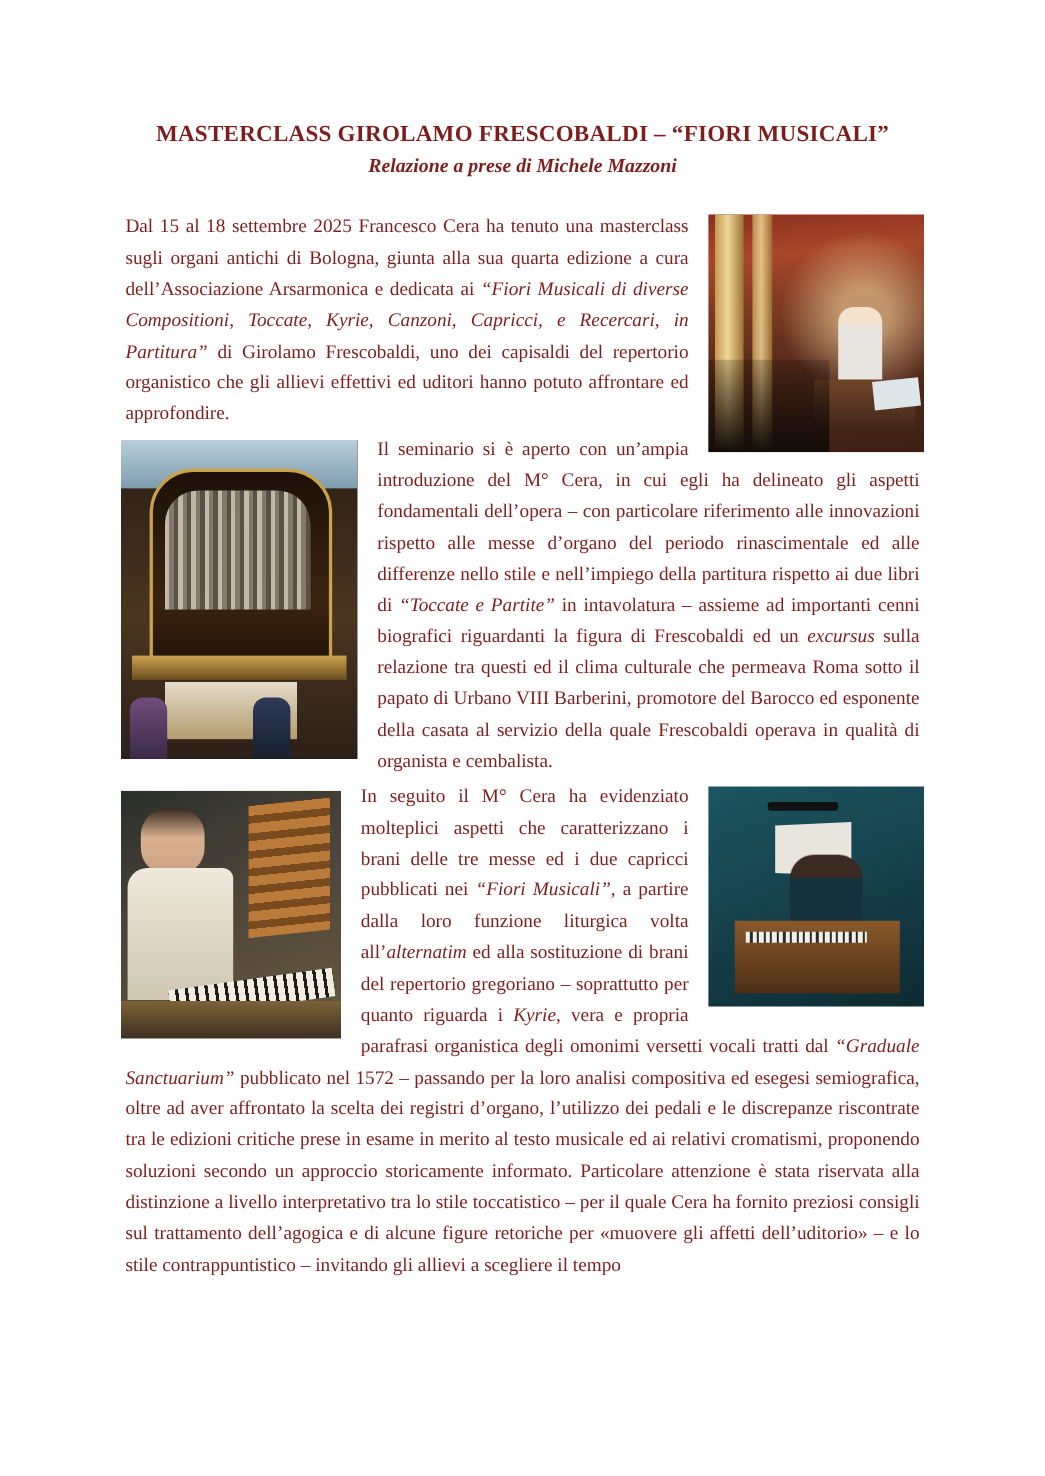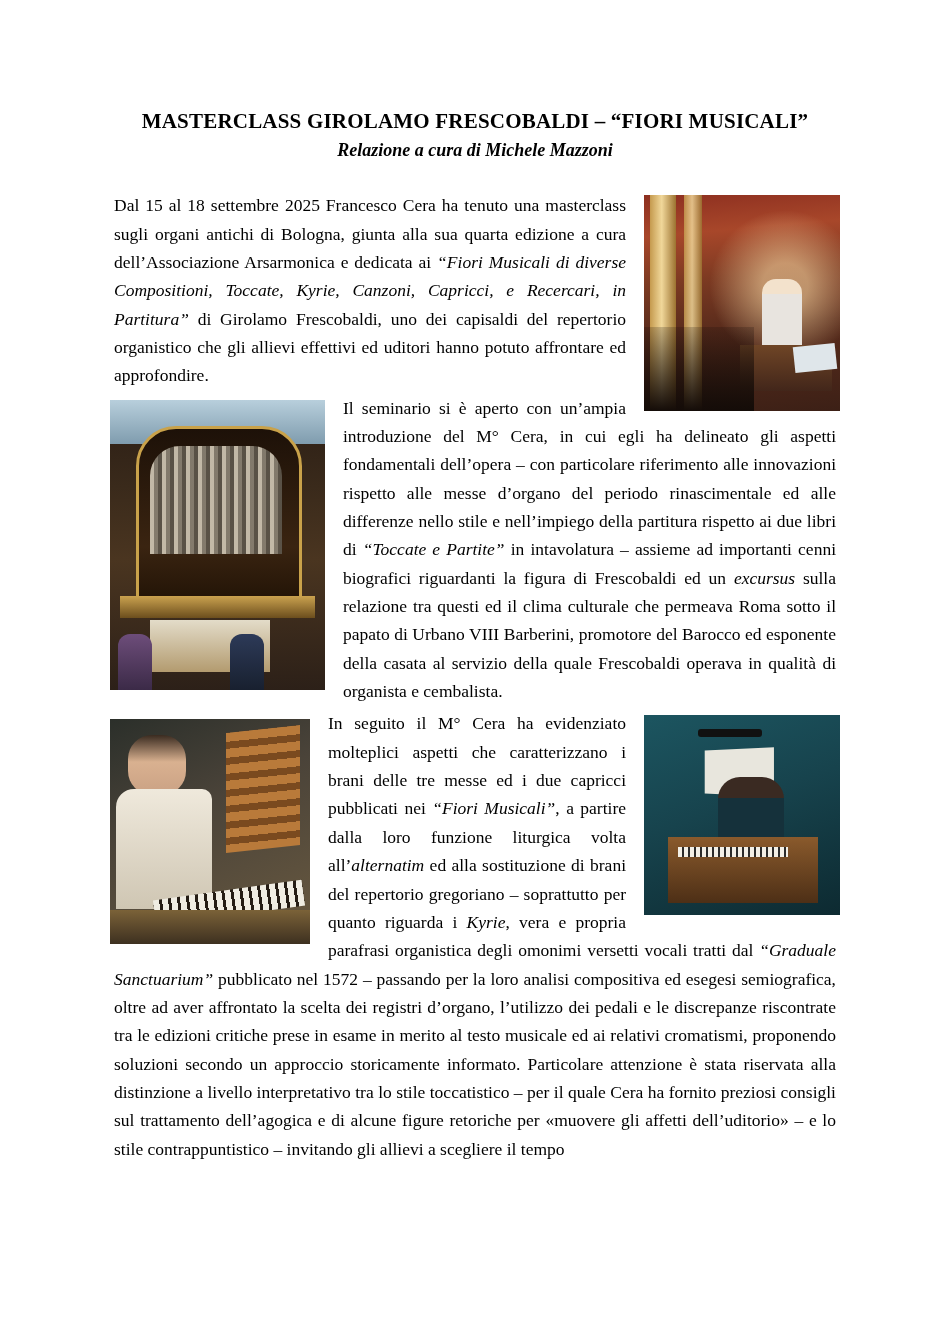--- a/index.html
+++ b/index.html
@@ -6,21 +6,21 @@
     margin: 0;
     padding: 0;
     background: #ffffff;
   }
   .page {
     position: relative;
     width: 950px;
     height: 1342px;
     background: #ffffff;
     font-family: "Liberation Serif", "DejaVu Serif", serif;
-    color: #000000;
+    color: #7f1d1d;
     overflow: hidden;
   }
   .content {
     position: absolute;
     left: 110px;
     top: 108px;
     width: 730px;
   }
   .title {
     font-size: 21px;
@@ -198,21 +198,21 @@
     background: linear-gradient(180deg, #7b6238, #3d3020);
   }
 </style>
 </head>
 <body>
 
 <div class="page">
   <div class="content">
 
     <h1 class="title">MASTERCLASS GIROLAMO FRESCOBALDI – “FIORI MUSICALI”</h1>
-    <h2 class="subtitle">Relazione a cura di Michele Mazzoni</h2>
+    <h2 class="subtitle">Relazione a prese di Michele Mazzoni</h2>
 
     <div class="photo img1 ph-top-right">
       <div class="col1"></div>
       <div class="col2"></div>
       <div class="figure"></div>
       <div class="desk"></div>
       <div class="paper"></div>
       <div class="dark"></div>
     </div>
 

